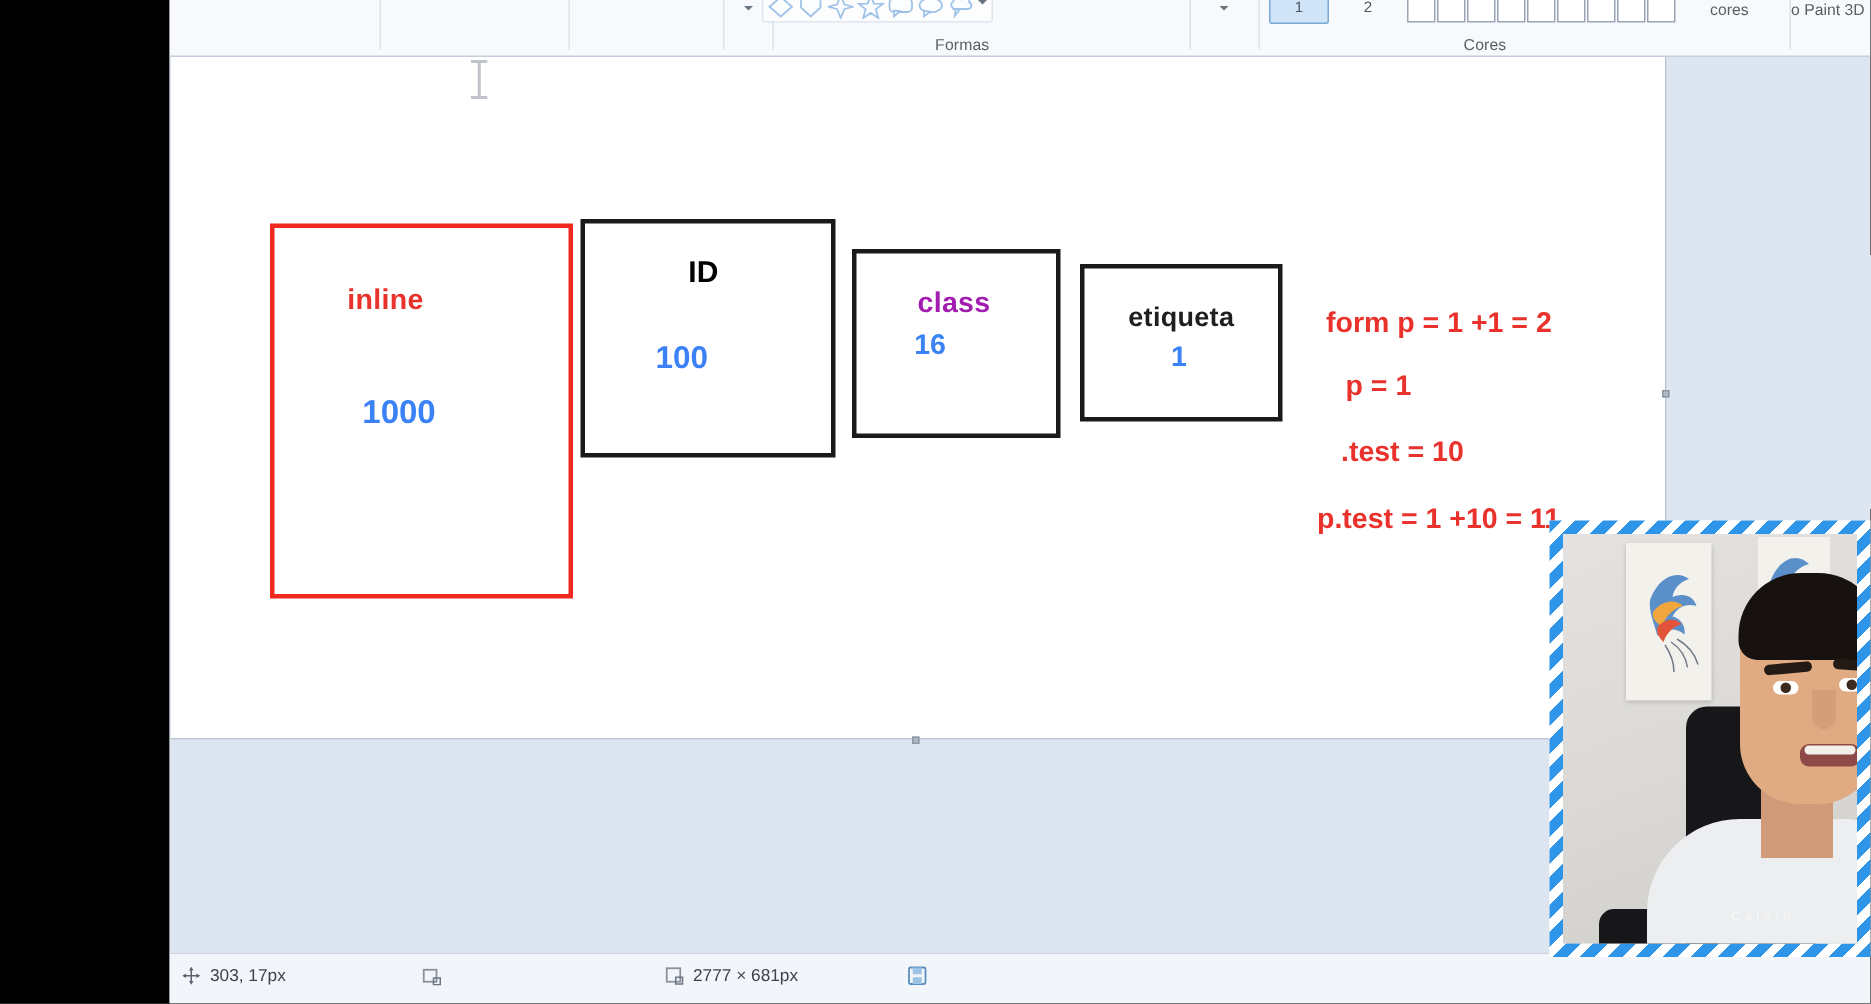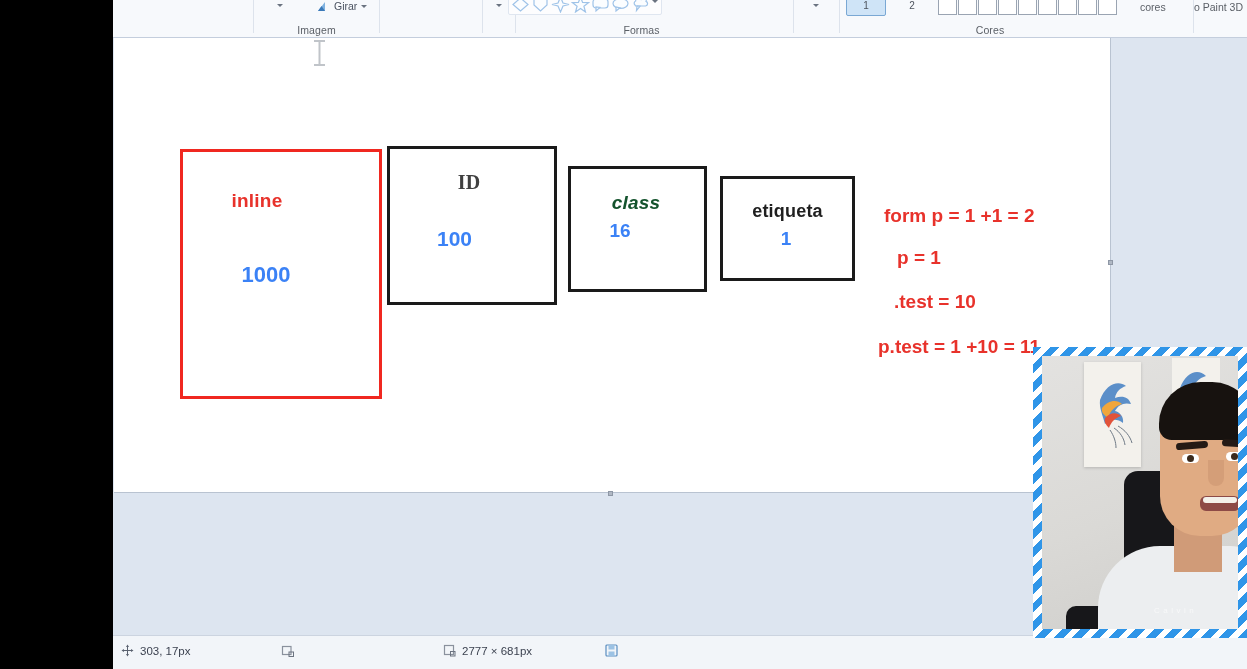--- a/index.html
+++ b/index.html
@@ -198,29 +198,29 @@
     margin-top: 48px;
   }
   #box-inline .lbl { color: #e8322b; font-size: 19px; margin-top: 38px; margin-right: 48px; }
   #box-inline .val { font-size: 22px; margin-top: 50px; margin-right: 30px; }
 
   #box-id {
     left: 273px; top: 108px;
     width: 170px; height: 159px;
     border: 3px solid #1a1a1a;
   }
-  #box-id .lbl { color: #404040; font-size: 20px; margin-top: 22px; margin-right: 6px; font-family: Liberation Serif, serif; }
+  #box-id .lbl { color: #000000; font-size: 20px; margin-top: 22px; margin-right: 6px; }
   #box-id .val { font-size: 21px; margin-top: 33px; margin-right: 35px; }
 
   #box-class {
     left: 454px; top: 128px;
     width: 139px; height: 126px;
     border: 3px solid #1a1a1a;
   }
-  #box-class .lbl { color: #14532d; font-size: 19px; margin-top: 23px; margin-right: 3px; font-style: italic; }
+  #box-class .lbl { color: #a21caf; font-size: 19px; margin-top: 23px; margin-right: 3px; }
   #box-class .val { font-size: 19px; margin-top: 6px; margin-right: 35px; }
 
   #box-etiqueta {
     left: 606px; top: 138px;
     width: 135px; height: 105px;
     border: 3px solid #1a1a1a;
   }
   #box-etiqueta .lbl { color: #1f1f1f; font-size: 18px; margin-top: 22px; }
   #box-etiqueta .val { font-size: 19px; margin-top: 6px; margin-right: 3px; }
 
@@ -399,34 +399,20 @@
 <body>
 
 <div id="screen">
 
   <div id="paint-window">
 
     <div id="ribbon">
 
       <div class="grp-divider" style="left:140px;"></div>
 
-      <div class="ribbon-group" style="left:141px; width:125px;">
-        <div class="tiny-dropdown" style="left:22px; top:2px;"></div>
-        <div id="girar-btn">
-          <span id="girar-icon">
-            <svg width="14" height="12" viewBox="0 0 14 12">
-              <polygon points="1,11 8,11 8,2" fill="#7fb2e0"></polygon>
-              <polygon points="1,11 8,11 4.5,6" fill="#3b79b8"></polygon>
-            </svg>
-          </span>
-          <span>Girar</span>
-          <span class="tiny-dropdown" style="position:relative; display:inline-block; width:7px; height:7px;"></span>
-        </div>
-        <div class="grp-label">Imagem</div>
-      </div>
       <div class="grp-divider" style="left:266px;"></div>
 
       <div class="grp-divider" style="left:369px;"></div>
 
       <div class="ribbon-group" style="left:370px; width:32px;">
         <div class="tiny-dropdown" style="left:12px; top:2px;"></div>
       </div>
       <div class="grp-divider" style="left:402px;"></div>
 
       <div class="ribbon-group" style="left:390px; width:277px;">

